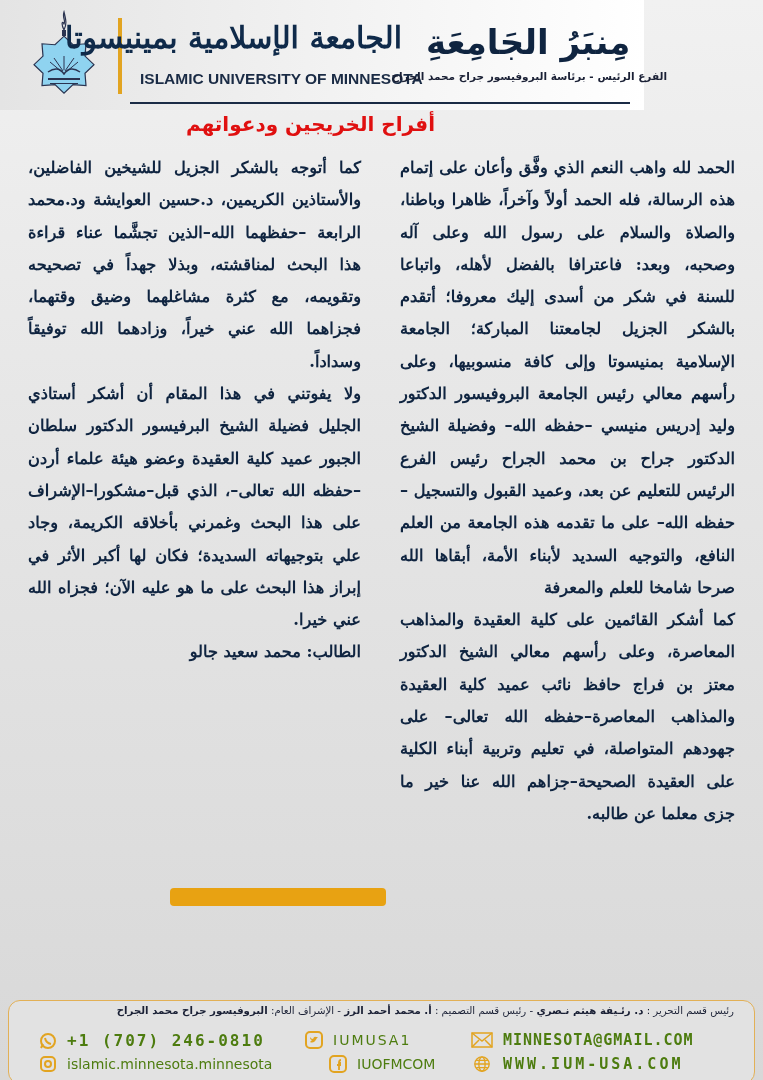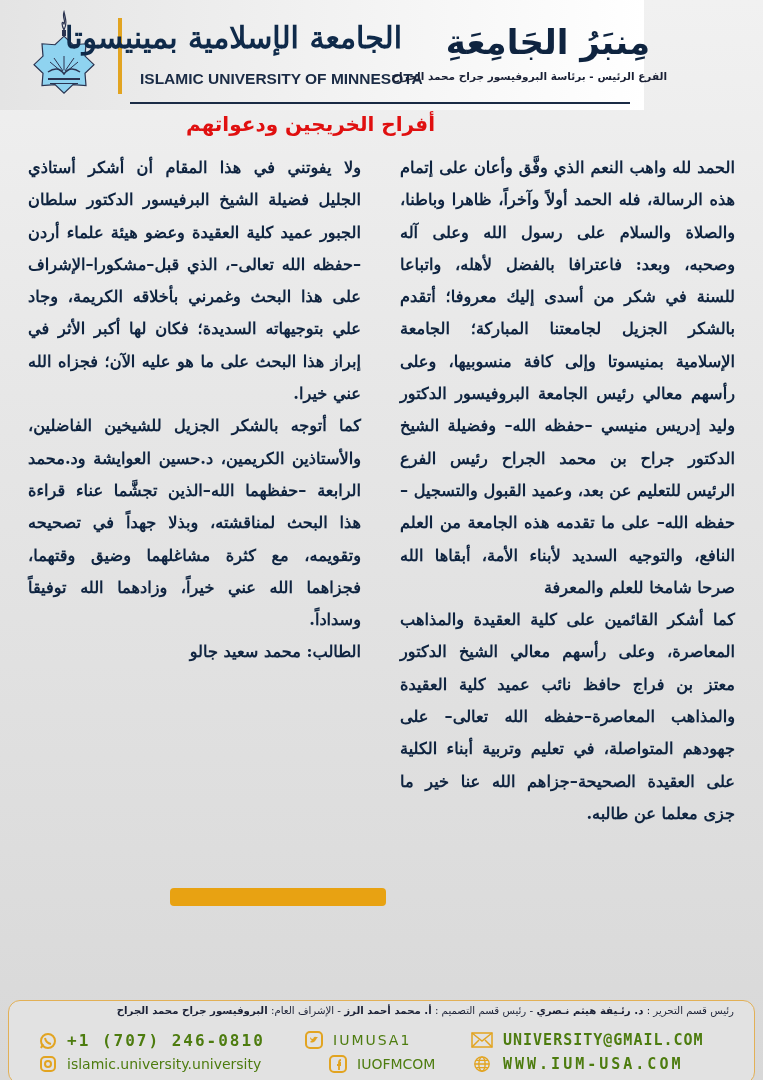--- a/index.html
+++ b/index.html
@@ -12,21 +12,21 @@
   .header { position:absolute; left:0; top:0; width:644px; height:110px;
     background: linear-gradient(90deg, #e4e4e4 0%, #f3f3f3 55%, #ffffff 100%); }
   .logo { position:absolute; left:28px; top:10px; width:72px; height:92px; }
   .gold-bar { position:absolute; left:118px; top:18px; width:4px; height:76px; background:#e2a421; }
   .uni-ar { position:absolute; left:140px; top:14px; width:262px; height:48px;
     font-family:"DejaVu Serif", serif; font-size:30px; font-weight:bold; color:#0f2a4a;
     direction:rtl; text-align:center; white-space:nowrap; letter-spacing:-1px; line-height:48px; }
   .uni-en { position:absolute; left:140px; top:70px; width:262px;
     font-family:"Liberation Sans", sans-serif; font-size:15.5px; font-weight:bold; color:#1a2b45;
     text-align:center; white-space:nowrap; }
-  .minbar { position:absolute; left:417px; top:20px; width:262px; text-align:center;
+  .minbar { position:absolute; left:426px; top:20px; width:262px; text-align:left;
     font-family:"DejaVu Sans", sans-serif; font-size:34px; font-weight:bold; color:#0f2440; direction:rtl;
     line-height:44px; white-space:nowrap; }
   .minbar-sub { position:absolute; left:405px; top:70px; width:262px; text-align:center;
     font-family:"DejaVu Sans", sans-serif; font-size:10.5px; font-weight:bold; color:#1a2035; direction:rtl; white-space:nowrap; }
   .header-rule { position:absolute; left:130px; top:102px; width:500px; height:1.5px; background:#1a2b45; }
   .article-title { position:absolute; left:0; top:112px; width:621px; text-align:center;
     font-family:"DejaVu Sans", sans-serif; font-weight:bold; font-size:20px; color:#e01010; direction:rtl; }
   .col { position:absolute; top:152px; direction:rtl; text-align:justify; text-align-last:right;
     font-family:"DejaVu Serif", serif; font-weight:bold; font-size:16.2px; line-height:32.3px; color:#0f2440; }
   .col p { margin:0; }
@@ -69,22 +69,22 @@
 <div class="article-title">أفراح الخريجين ودعواتهم</div>
 
 <div class="col col-right">
   <p>الحمد لله واهب النعم الذي وفَّق وأعان على إتمام هذه الرسالة، فله الحمد أولاً وآخراً، ظاهرا وباطنا، والصلاة والسلام على رسول الله وعلى آله وصحبه، وبعد: فاعترافا بالفضل لأهله، واتباعا للسنة في شكر من أسدى إليك معروفا؛ أتقدم بالشكر الجزيل لجامعتنا المباركة؛ الجامعة الإسلامية بمنيسوتا وإلى كافة منسوبيها، وعلى رأسهم معالي رئيس الجامعة البروفيسور الدكتور وليد إدريس منيسي –حفظه الله– وفضيلة الشيخ الدكتور جراح بن محمد الجراح رئيس الفرع الرئيس للتعليم عن بعد، وعميد القبول والتسجيل –حفظه الله– على ما تقدمه هذه الجامعة من العلم النافع، والتوجيه السديد لأبناء الأمة، أبقاها الله صرحا شامخا للعلم والمعرفة</p>
   <p>كما أشكر القائمين على كلية العقيدة والمذاهب المعاصرة، وعلى رأسهم معالي الشيخ الدكتور معتز بن فراج حافظ نائب عميد كلية العقيدة والمذاهب المعاصرة–حفظه الله تعالى– على جهودهم المتواصلة، في تعليم وتربية أبناء الكلية على العقيدة الصحيحة–جزاهم الله عنا خير ما جزى معلما عن طالبه.</p>
 </div>
 
 <div class="sig-highlight"></div>
 
 <div class="col col-left">
+  <p>كما أتوجه بالشكر الجزيل للشيخين الفاضلين، والأستاذين الكريمين، د.حسين العوايشة ود.محمد الرابعة –حفظهما الله–الذين تجشَّما عناء قراءة هذا البحث لمناقشته، وبذلا جهداً في تصحيحه وتقويمه، مع كثرة مشاغلهما وضيق وقتهما، فجزاهما الله عني خيراً، وزادهما الله توفيقاً وسداداً.</p>
   <p>ولا يفوتني في هذا المقام أن أشكر أستاذي الجليل فضيلة الشيخ البرفيسور الدكتور سلطان الجبور عميد كلية العقيدة وعضو هيئة علماء أردن –حفظه الله تعالى–، الذي قبل–مشكورا–الإشراف على هذا البحث وغمرني بأخلاقه الكريمة، وجاد علي بتوجيهاته السديدة؛ فكان لها أكبر الأثر في إبراز هذا البحث على ما هو عليه الآن؛ فجزاه الله عني خيرا.</p>
-  <p>كما أتوجه بالشكر الجزيل للشيخين الفاضلين، والأستاذين الكريمين، د.حسين العوايشة ود.محمد الرابعة –حفظهما الله–الذين تجشَّما عناء قراءة هذا البحث لمناقشته، وبذلا جهداً في تصحيحه وتقويمه، مع كثرة مشاغلهما وضيق وقتهما، فجزاهما الله عني خيراً، وزادهما الله توفيقاً وسداداً.</p>
   <p style="position:relative;">الطالب: محمد سعيد جالو</p>
 </div>
 
 <div class="footer">
   <div class="credits">
     <span>رئيس قسم التحرير :</span>
     <b>د. رئـيفة هيثم نـصري</b>
     <span>- رئيس قسم التصميم :</span>
     <b>أ. محمد أحمد الرز</b>
     <span>- الإشراف العام:</span>
@@ -97,42 +97,42 @@
         <path d="M2 16 L4 12" stroke="#e2a421" stroke-width="2"></path>
         <path d="M6 6 Q7 11 12 12" fill="none" stroke="#e2a421" stroke-width="2"></path>
       </svg>
     <span class="t">+1 (707) 246-0810</span>
   </div>
   <div class="contact" style="left:30px; top:54px;">
     <svg class="ic" viewBox="0 0 18 18">
         <rect x="2" y="2" width="14" height="14" rx="4" fill="none" stroke="#e2a421" stroke-width="2"></rect>
         <circle cx="9" cy="9" r="3" fill="none" stroke="#e2a421" stroke-width="2"></circle>
       </svg>
-    <span class="t small">islamic.university.university</span>
+    <span class="t small">islamic.minnesota.minnesota</span>
   </div>
   <div class="contact" style="left:296px; top:30px;">
     <svg class="ic" viewBox="0 0 18 18">
         <rect x="1" y="1" width="16" height="16" rx="4" fill="none" stroke="#e2a421" stroke-width="2"></rect>
         <path d="M5 11 Q9 13 12 7 L13 6 L11 6 Q9 5 8 8 Q6 8 5 6 Q5 9 7 9 Z" fill="#e2a421"></path>
       </svg>
     <span class="t small" style="letter-spacing:2px;">IUMUSA1</span>
   </div>
   <div class="contact" style="left:296px; top:54px;margin-left:24px;">
     <svg class="ic" viewBox="0 0 18 18">
         <rect x="1" y="1" width="16" height="16" rx="4" fill="none" stroke="#e2a421" stroke-width="2"></rect>
         <path d="M10 15 L10 8 L12 8 M8 10 L12 10 M10 8 Q10 5 12 5" fill="none" stroke="#e2a421" stroke-width="1.8"></path>
       </svg>
     <span class="t small">IUOFMCOM</span>
   </div>
   <div class="contact" style="left:462px; top:30px;">
     <svg class="ic" style="width:22px;" viewBox="0 0 22 16">
         <rect x="1" y="1" width="20" height="14" fill="none" stroke="#e2a421" stroke-width="1.5"></rect>
         <path d="M1 1 L11 9 L21 1 M1 15 L8 8 M21 15 L14 8" fill="none" stroke="#e2a421" stroke-width="1.5"></path>
       </svg>
-    <span class="t" style="font-size:15px;letter-spacing:1px;">UNIVERSITY@GMAIL.COM</span>
+    <span class="t" style="font-size:15px;letter-spacing:1px;">MINNESOTA@GMAIL.COM</span>
   </div>
   <div class="contact" style="left:462px; top:54px;">
     <svg class="ic" style="width:22px;" viewBox="0 0 20 20">
         <circle cx="10" cy="10" r="8" fill="none" stroke="#e2a421" stroke-width="1.5"></circle>
         <ellipse cx="10" cy="10" rx="3.5" ry="8" fill="none" stroke="#e2a421" stroke-width="1.5"></ellipse>
         <path d="M2 10 L18 10 M3.5 6 L16.5 6 M3.5 14 L16.5 14" stroke="#e2a421" stroke-width="1.5"></path>
       </svg>
     <span class="t" style="font-size:15px;letter-spacing:3px;">WWW.IUM-USA.COM</span>
   </div>
 </div>

